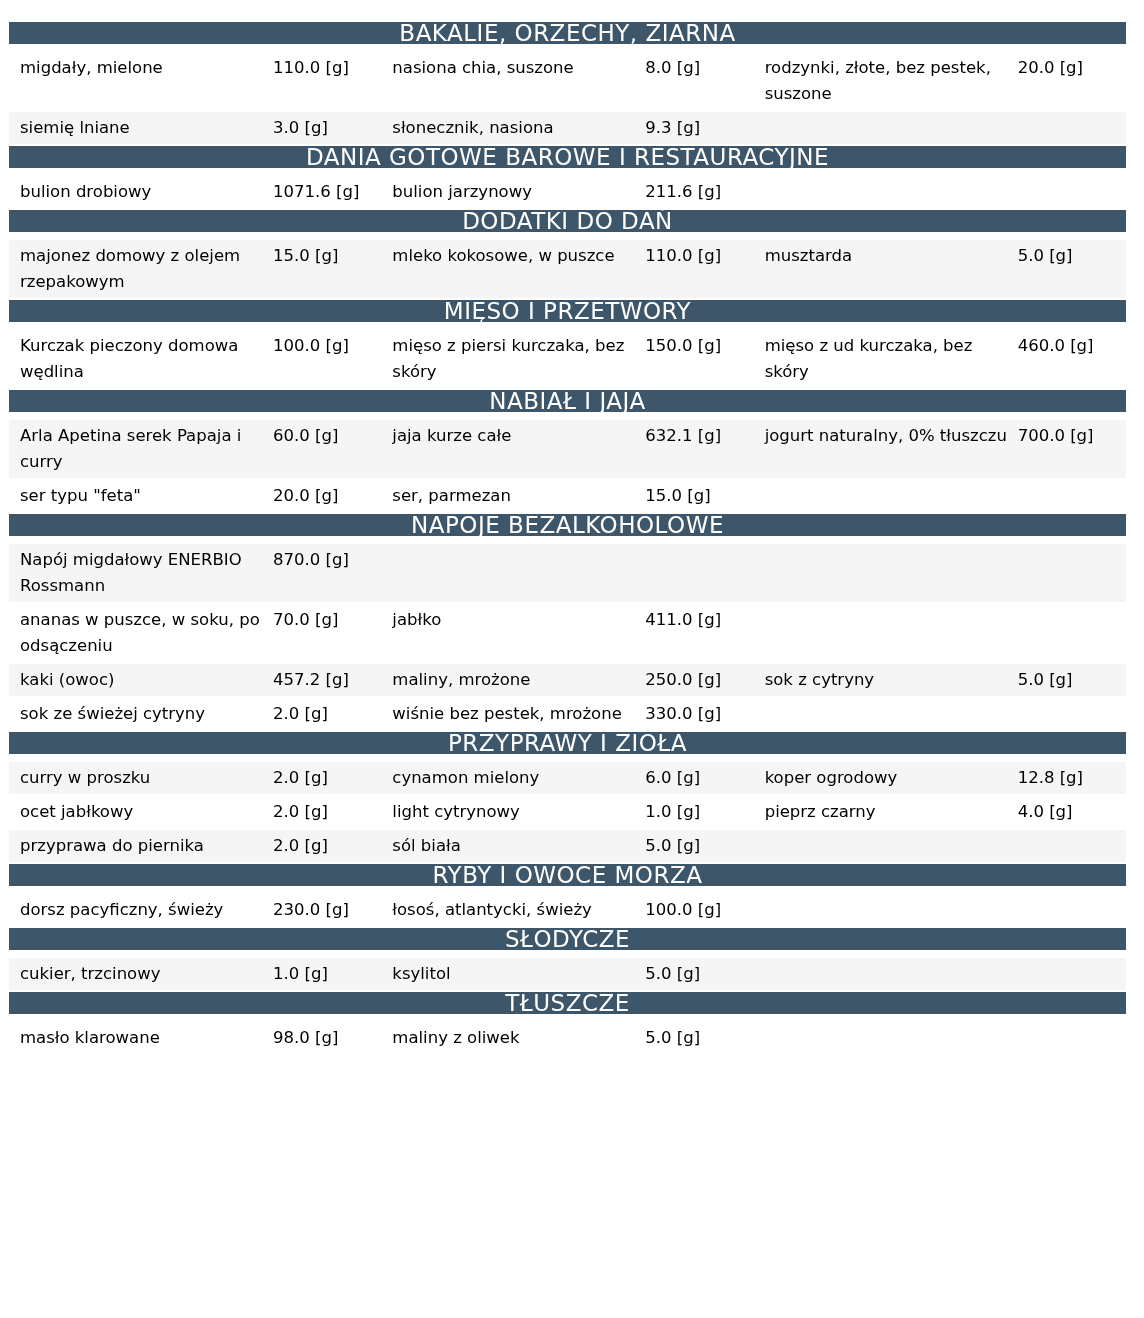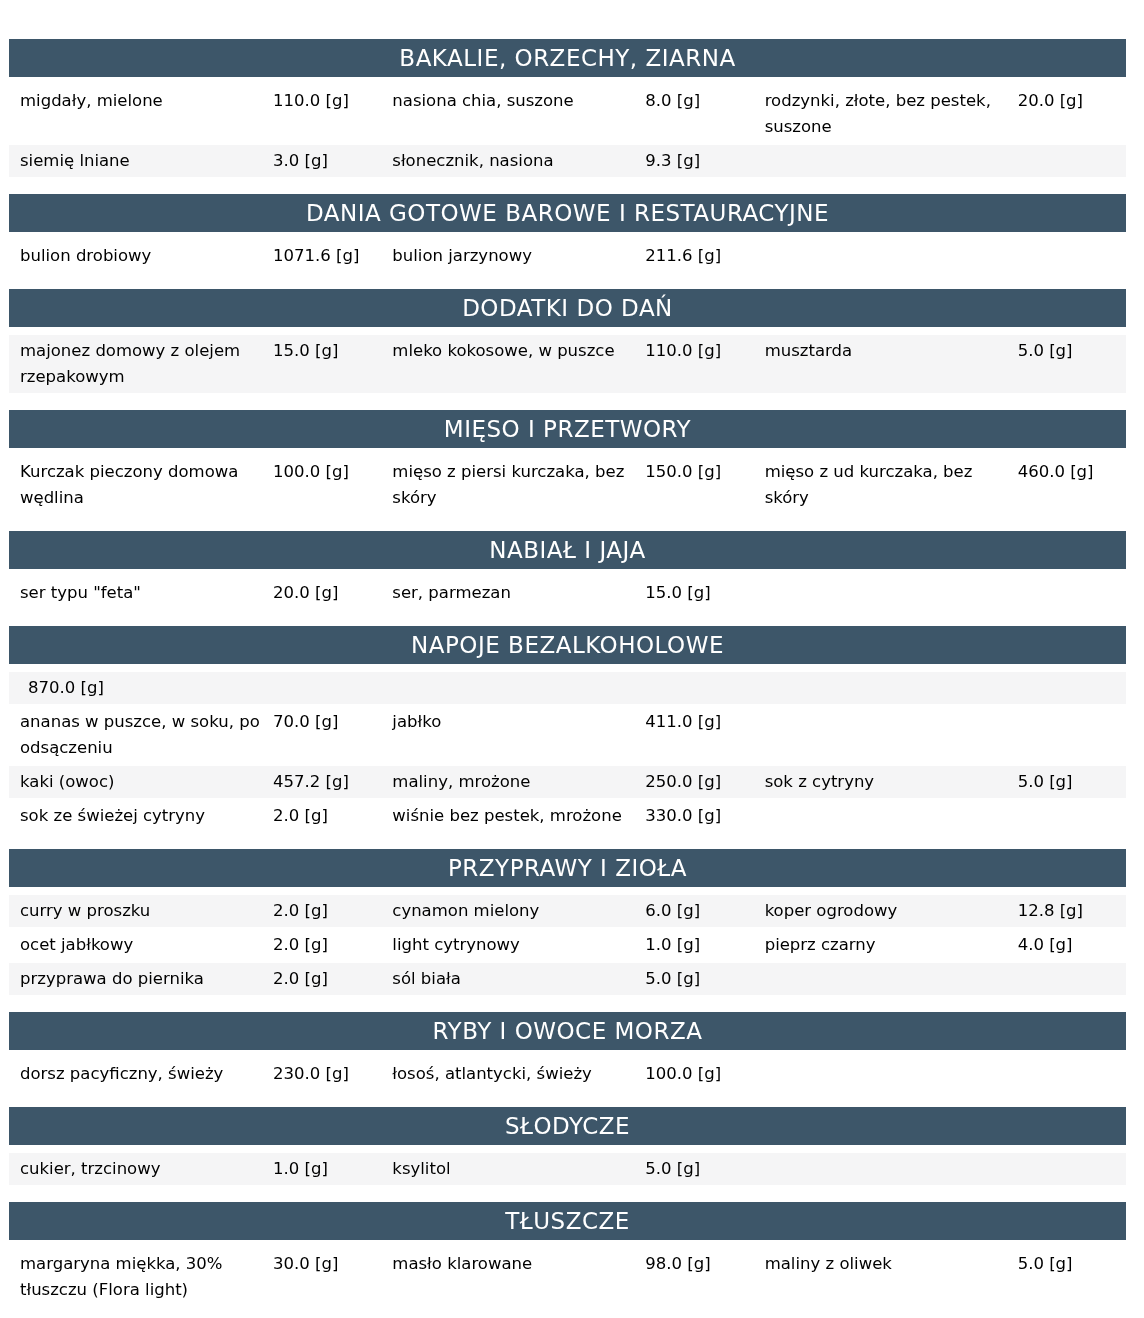--- a/index.html
+++ b/index.html
@@ -18,28 +18,28 @@
     color:var(--text);
     font-family:"DejaVu Sans","Liberation Sans",sans-serif;
     width:1144px;
   }
   .page{
     padding:22px 18px 24px 9px;
   }
   .section-header{
     background:var(--header-bg);
     color:var(--header-text);
-    height:38px;
+    height:22px;
     display:flex;
     align-items:center;
     justify-content:center;
     font-size:23px;
     font-weight:400;
     letter-spacing:0.5px;
-    margin:17px 0 8px 0;
+    margin:0 0 8px 0;
   }
   .row{
     display:grid;
     grid-template-columns:1fr 1fr 1fr;
     background:var(--row-bg);
     margin-bottom:2px;
     font-size:16.5px;
     line-height:26px;
     padding:3px 0;
   }
@@ -128,34 +128,49 @@
         <div class="cell">
           <span class="name">mięso z piersi kurczaka, bez skóry</span>
           <span class="qty">150.0 [g]</span>
         </div>
         <div class="cell">
           <span class="name">mięso z ud kurczaka, bez skóry</span>
           <span class="qty">460.0 [g]</span>
         </div>
       </div>
       <div class="section-header">NABIAŁ I JAJA</div>
+      <div class="row alt">
+        <div class="cell">
+          <span class="name">Arla Apetina serek Papaja i curry</span>
+          <span class="qty">60.0 [g]</span>
+        </div>
+        <div class="cell">
+          <span class="name">jaja kurze całe</span>
+          <span class="qty">632.1 [g]</span>
+        </div>
+        <div class="cell">
+          <span class="name">jogurt naturalny, 0% tłuszczu</span>
+          <span class="qty">700.0 [g]</span>
+        </div>
+      </div>
       <div class="row">
         <div class="cell">
           <span class="name">ser typu "feta"</span>
           <span class="qty">20.0 [g]</span>
         </div>
         <div class="cell">
           <span class="name">ser, parmezan</span>
           <span class="qty">15.0 [g]</span>
         </div>
         <div class="cell"></div>
       </div>
       <div class="section-header">NAPOJE BEZALKOHOLOWE</div>
       <div class="row alt">
         <div class="cell">
+          <span class="name">Napój migdałowy ENERBIO Rossmann</span>
           <span class="qty">870.0 [g]</span>
         </div>
         <div class="cell"></div>
       </div>
       <div class="row">
         <div class="cell">
           <span class="name">ananas w puszce, w soku, po odsączeniu</span>
           <span class="qty">70.0 [g]</span>
         </div>
         <div class="cell">
@@ -247,24 +262,20 @@
           <span class="qty">1.0 [g]</span>
         </div>
         <div class="cell">
           <span class="name">ksylitol</span>
           <span class="qty">5.0 [g]</span>
         </div>
         <div class="cell"></div>
       </div>
       <div class="section-header">TŁUSZCZE</div>
       <div class="row">
-        <div class="cell">
-          <span class="name">margaryna miękka, 30% tłuszczu (Flora light)</span>
-          <span class="qty">30.0 [g]</span>
-        </div>
         <div class="cell">
           <span class="name">masło klarowane</span>
           <span class="qty">98.0 [g]</span>
         </div>
         <div class="cell">
           <span class="name">maliny z oliwek</span>
           <span class="qty">5.0 [g]</span>
         </div>
       </div>
     </div>

